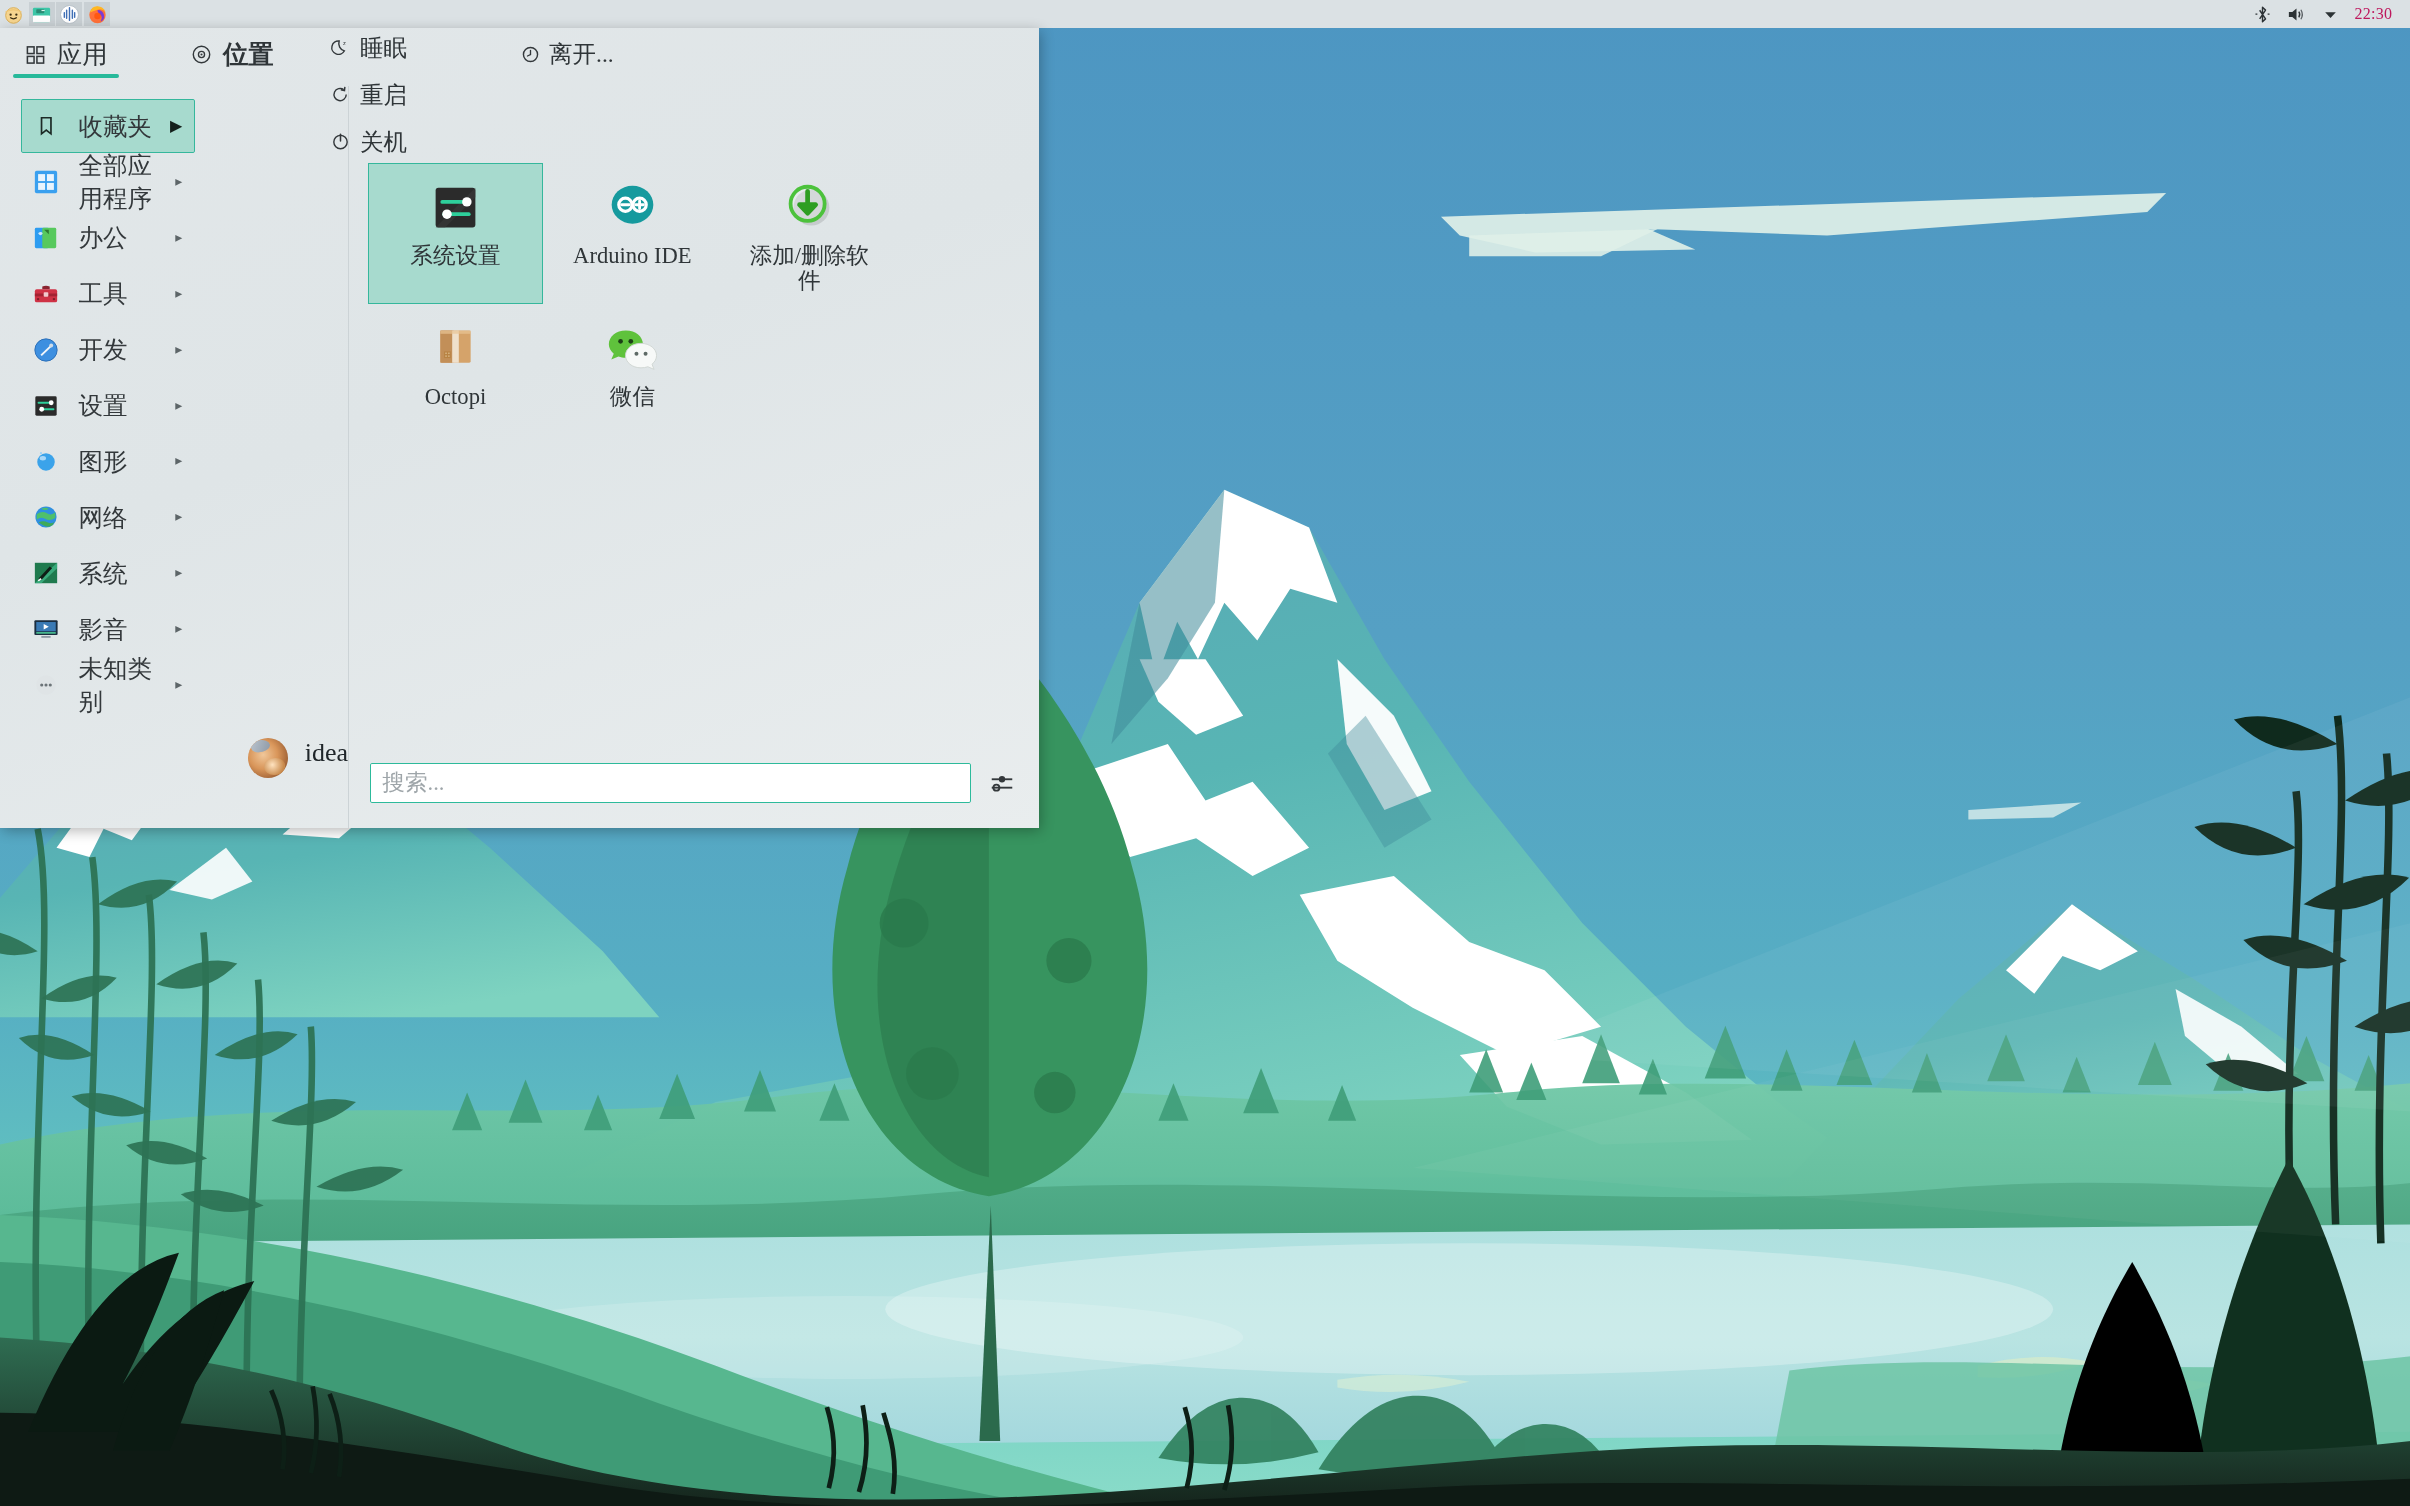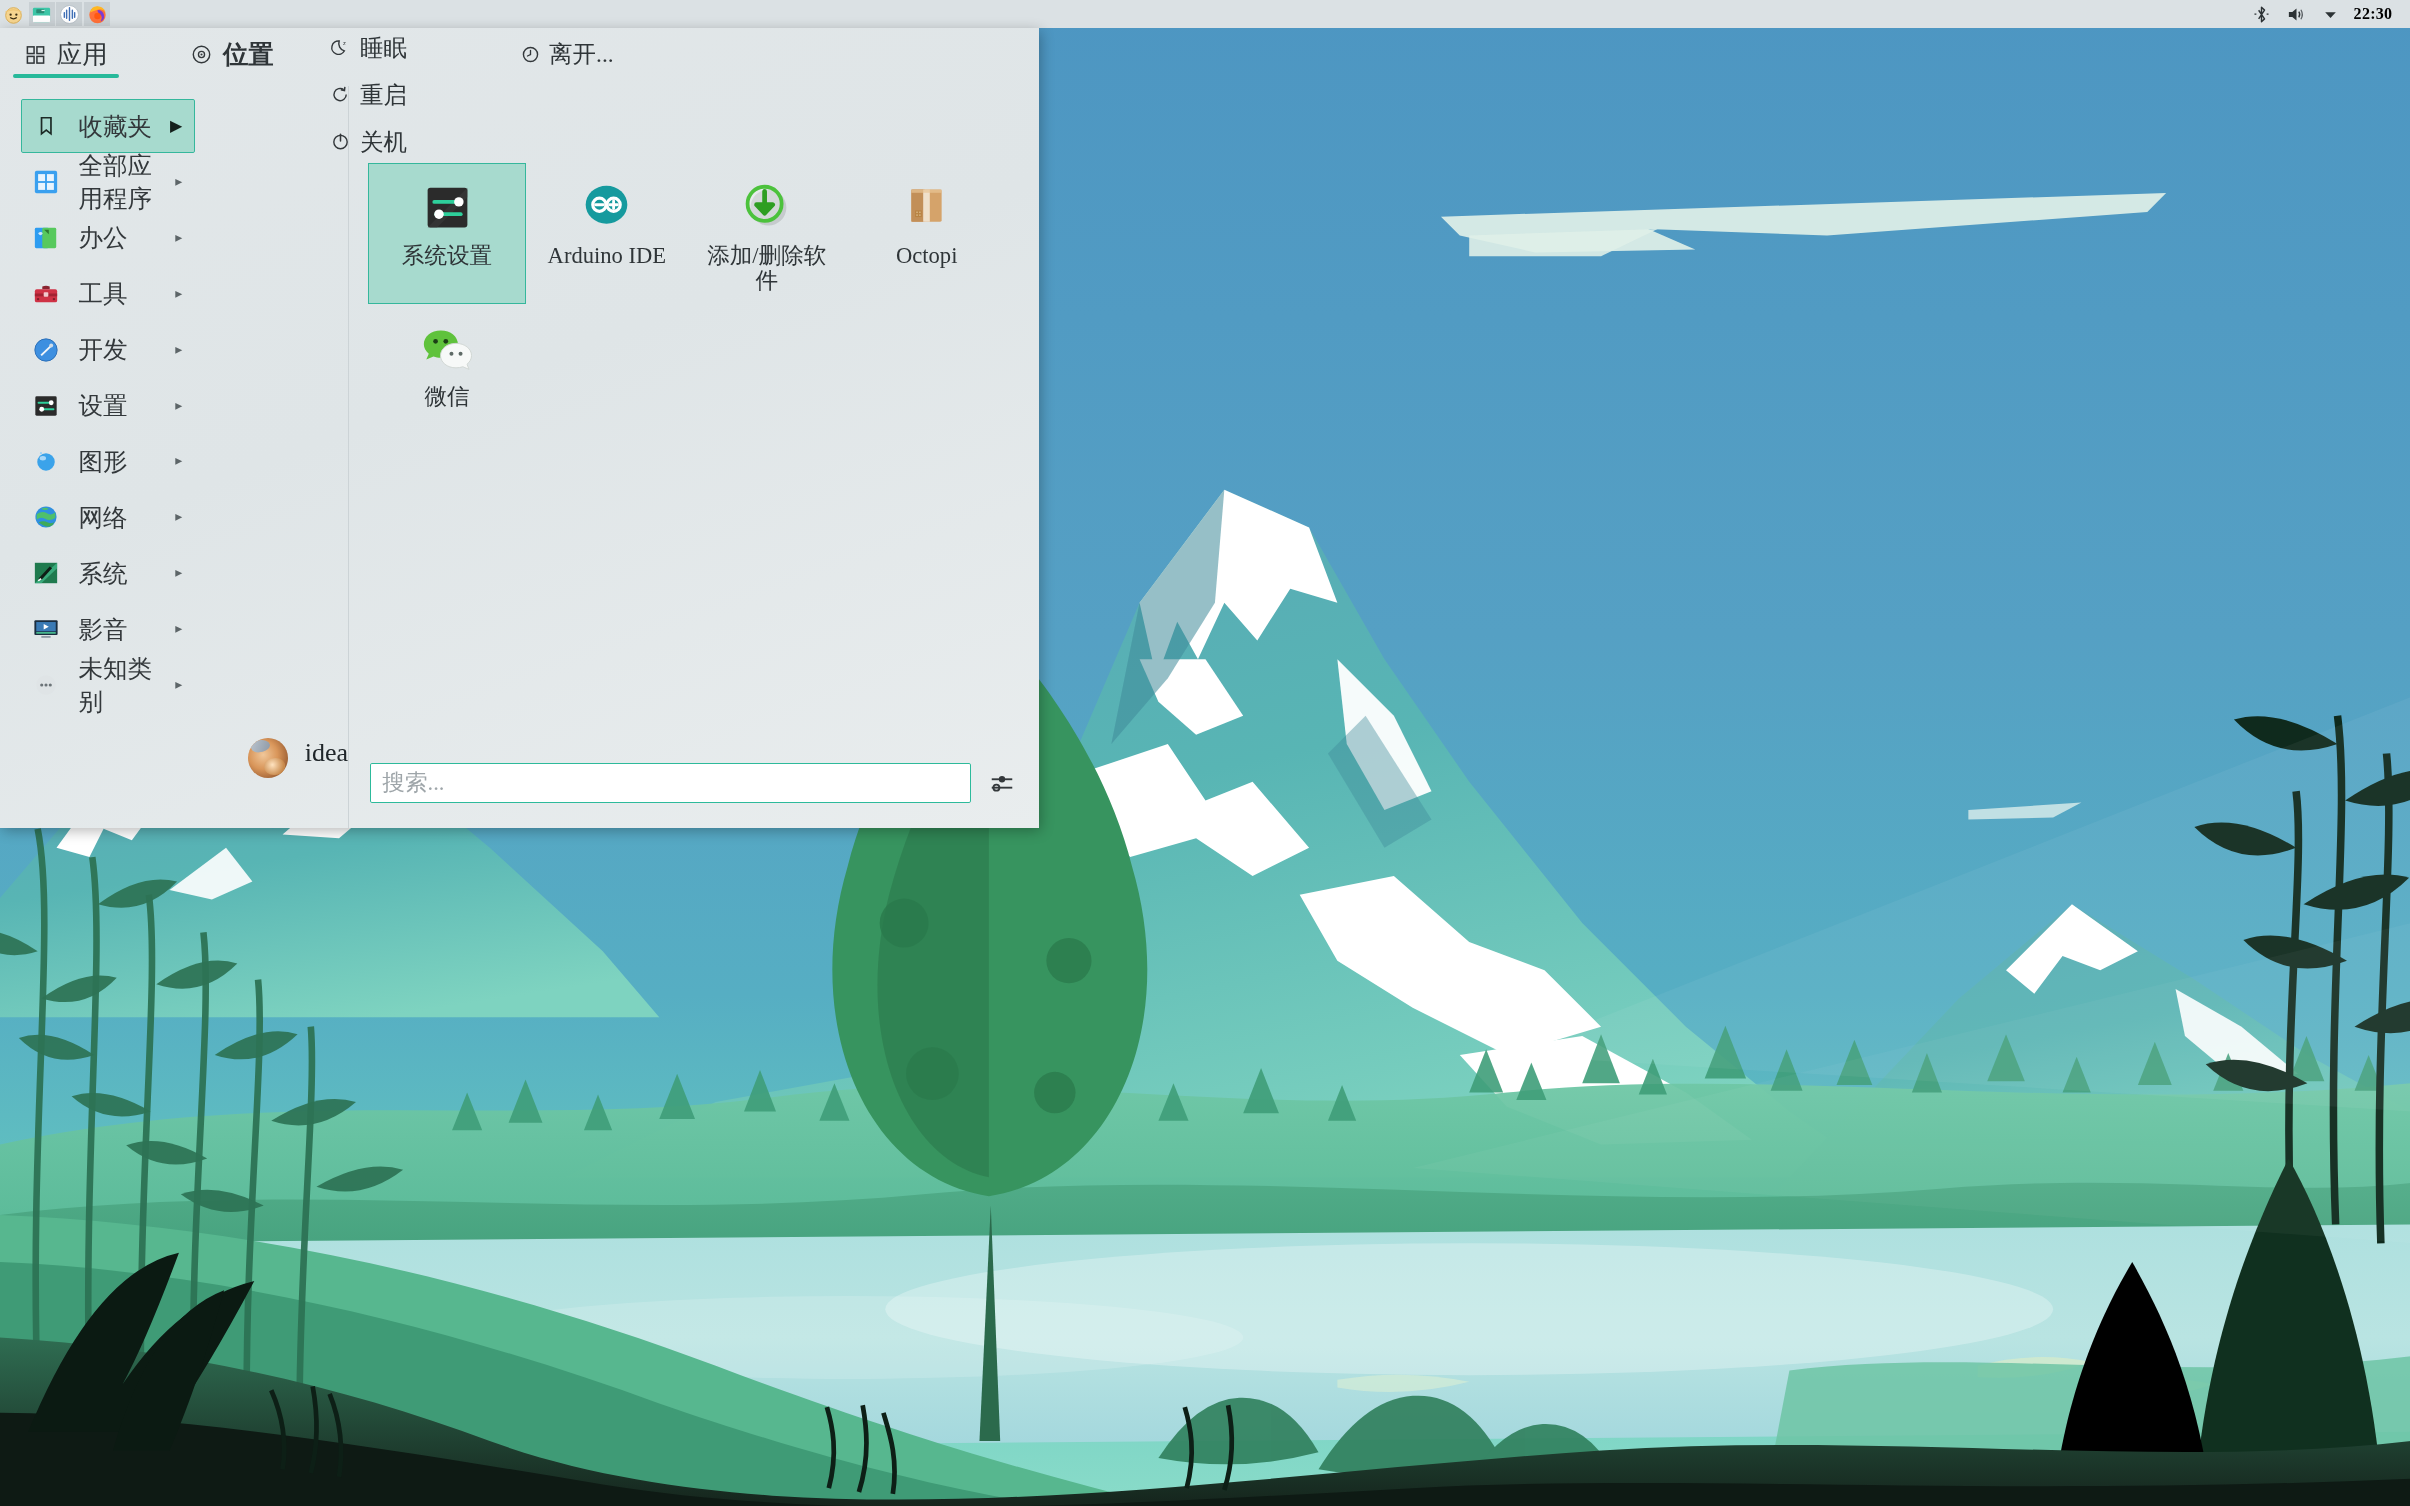--- a/index.html
+++ b/index.html
@@ -30,21 +30,21 @@
   .launcher-zone { display: flex; align-items: center; height: 28px; }
   .tray-btn {
     width: 26px; height: 24.5px;
     display: flex; align-items: center; justify-content: center;
     margin: 0 0.9px;
   }
   .tray-btn.boxed { background: #c9d0d4; }
   .panel-spacer { flex: 1 1 auto; height: 28px; }
   .status-zone { display: flex; align-items: center; height: 28px; padding-right: 13px; gap: 3.8px; }
   .status-item { display: flex; align-items: center; justify-content: center; height: 28px; padding: 0 5.6px; }
-  .clock-text { font-size: 16px; color: #000000; font-family: "Liberation Serif", serif; letter-spacing: 0.3px; font-weight: bold; }
+  .clock-text { font-size: 16px; color: #be185d; font-family: "Liberation Serif", serif; letter-spacing: 0.3px; }
 
   
   #menu-window {
     position: absolute; top: 28px; left: 0;
     width: 1039px; height: 800px;
     background: linear-gradient(160deg,#e2e7e9 0%, #dfe5e7 45%, #e9edee 100%);
     box-shadow: 1.9px 2.8px 13px rgba(0,0,0,.30);
     z-index: 50;
     display: flex; flex-direction: column;
     font-family: "Liberation Serif", "DejaVu Serif", serif;
@@ -131,21 +131,21 @@
   
   #app-pane { flex: 1 1 auto; display: flex; flex-direction: column; min-width: 0; }
   #app-grid {
     flex: 1 1 auto;
     padding: 77px 0 0 19px;
     display: flex; flex-wrap: wrap;
     align-content: flex-start;
     gap: 0px;
   }
   .app-tile {
-    width: 158px; height: 141px;
+    width: 175px; height: 141px;
     display: flex; flex-direction: column; align-items: center;
     padding-top: 15px;
     border: 0.9px solid transparent;
     margin-right: 1.9px;
   }
   .app-tile.selected { background: #a7dace; border-color: #35b79c; }
   .app-ico {
     width: 58px; height: 58px;
     display: flex; align-items: center; justify-content: center;
     margin-bottom: 5.6px;

